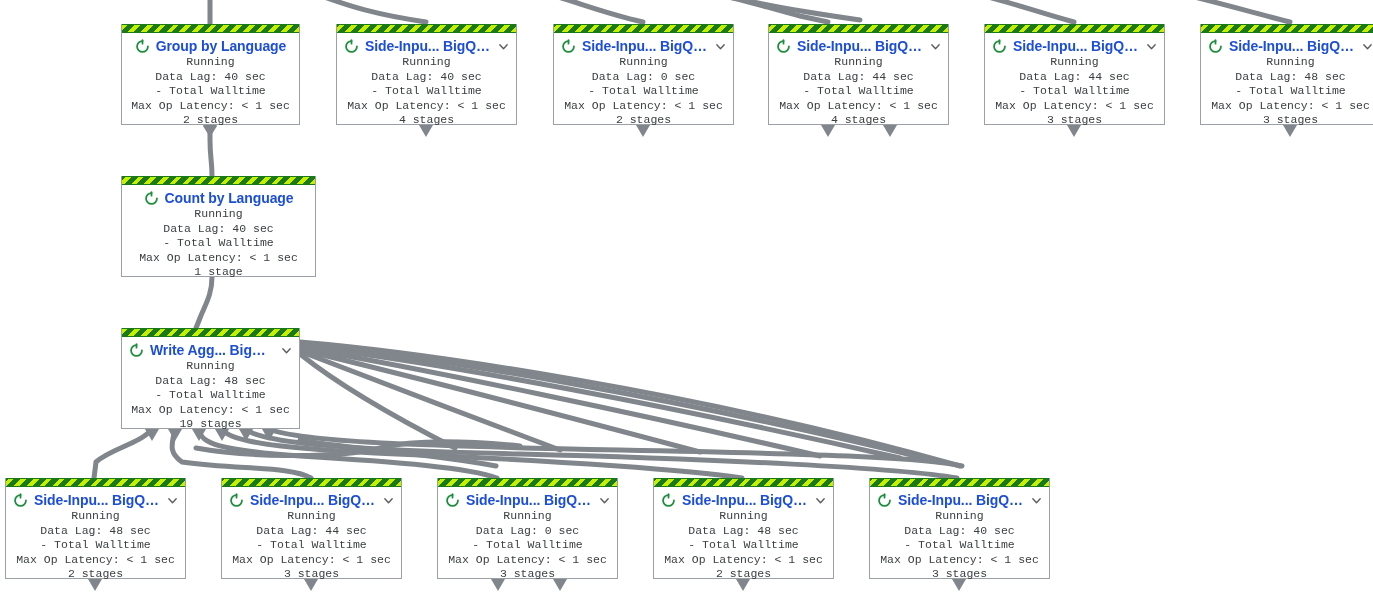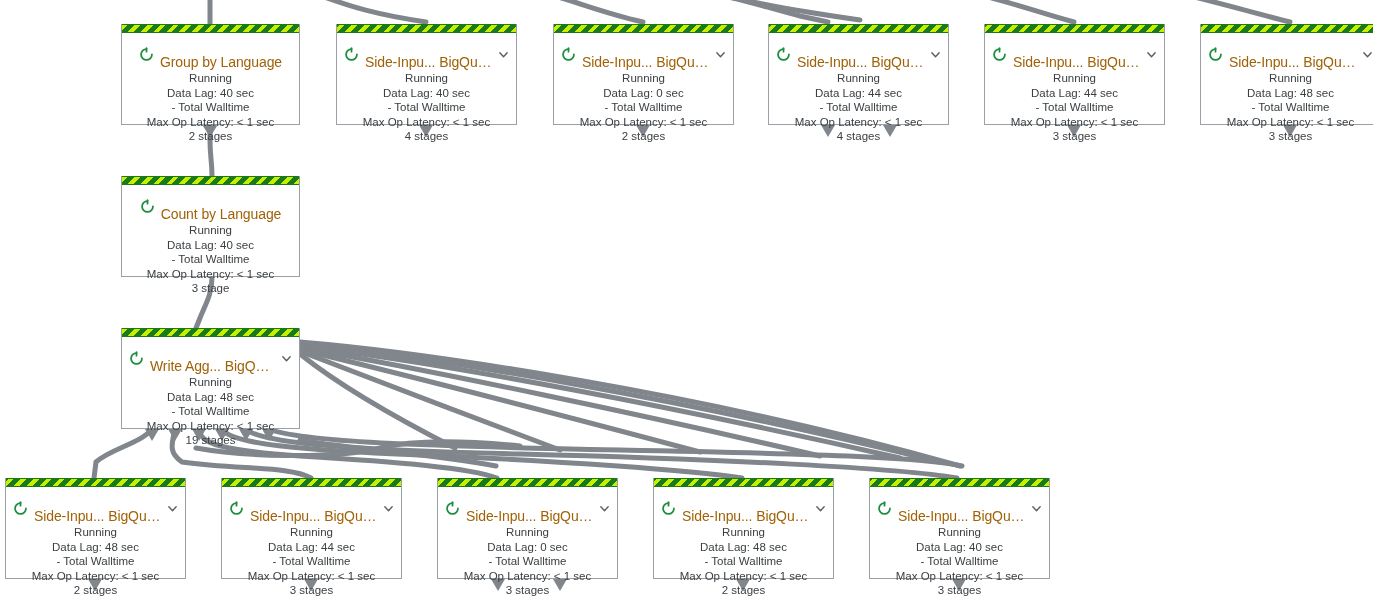--- a/index.html
+++ b/index.html
@@ -32,26 +32,26 @@
     border-bottom:1px solid #1a7a1a;
   }
   .node-head{
     display:flex;align-items:center;justify-content:center;
     gap:6px;
     padding:5px 7px 1px 7px;
     white-space:nowrap;
   }
   .run-icon{flex:0 0 auto;width:15px;height:15px;display:block;}
   .node-title{
-    font-size:14px;font-weight:normal;color:#a16207;
+    font-size:14px;font-weight:bold;color:#1d4ed8;
     letter-spacing:-0.1px;
-    overflow:hidden;text-overflow:ellipsis;white-space:nowrap;margin-top:16px;
+    overflow:hidden;text-overflow:ellipsis;white-space:nowrap;
   }
   .chev{flex:0 0 auto;width:11px;height:11px;display:block;opacity:.85;}
-  .node-body{padding:0 4px 5px 4px;}
+  .node-body{padding:0 4px 5px 4px;font-family:Liberation Mono, monospace;}
   .node-body div{font-size:11.5px;line-height:14.6px;color:#3c4043;white-space:nowrap;}
 </style>
 </head>
 <body>
 
 <div id="graph-canvas">
 
   <svg id="edge-layer" viewBox="0 0 1373 615" xmlns="http://www.w3.org/2000/svg">
       <path d="M 210 -14 L 210 24" fill="none" stroke="#80868b" stroke-width="5" stroke-linecap="round"></path>
       <path d="M 300 -10 C 330 -4 345 10 426 22" fill="none" stroke="#80868b" stroke-width="5" stroke-linecap="round"></path>
@@ -210,35 +210,35 @@
           </svg>
         </div>
         <div class="node-body">
           <div>Running</div>
           <div>Data Lag: 48 sec</div>
           <div>- Total Walltime</div>
           <div>Max Op Latency: &lt; 1 sec</div>
           <div>3 stages</div>
         </div>
       </div>
-      <div class="node" style="left: 121px; top: 176px; width: 179px; height: 101px;">
+      <div class="node" style="left: 121px; top: 176px; width: 195px; height: 101px;">
         <div class="node-stripe"></div>
         <div class="node-head">
           <svg class="run-icon" viewBox="0 0 16 16">
             <path d="M8 2.2 A5.8 5.8 0 1 0 13.8 8" fill="none" stroke="#1e8e3e" stroke-width="1.9" stroke-linecap="round"></path>
             <path d="M8 1.2 L8 5.0" stroke="#1e8e3e" stroke-width="1.9" stroke-linecap="round"></path>
           </svg>
           <span class="node-title">Count by Language</span>
         </div>
         <div class="node-body">
           <div>Running</div>
           <div>Data Lag: 40 sec</div>
           <div>- Total Walltime</div>
           <div>Max Op Latency: &lt; 1 sec</div>
-          <div>3 stage</div>
+          <div>1 stage</div>
         </div>
       </div>
       <div class="node" style="left: 121px; top: 328px; width: 179px; height: 101px;">
         <div class="node-stripe"></div>
         <div class="node-head">
           <svg class="run-icon" viewBox="0 0 16 16">
             <path d="M8 2.2 A5.8 5.8 0 1 0 13.8 8" fill="none" stroke="#1e8e3e" stroke-width="1.9" stroke-linecap="round"></path>
             <path d="M8 1.2 L8 5.0" stroke="#1e8e3e" stroke-width="1.9" stroke-linecap="round"></path>
           </svg>
           <span class="node-title">Write Agg... BigQuery</span>

